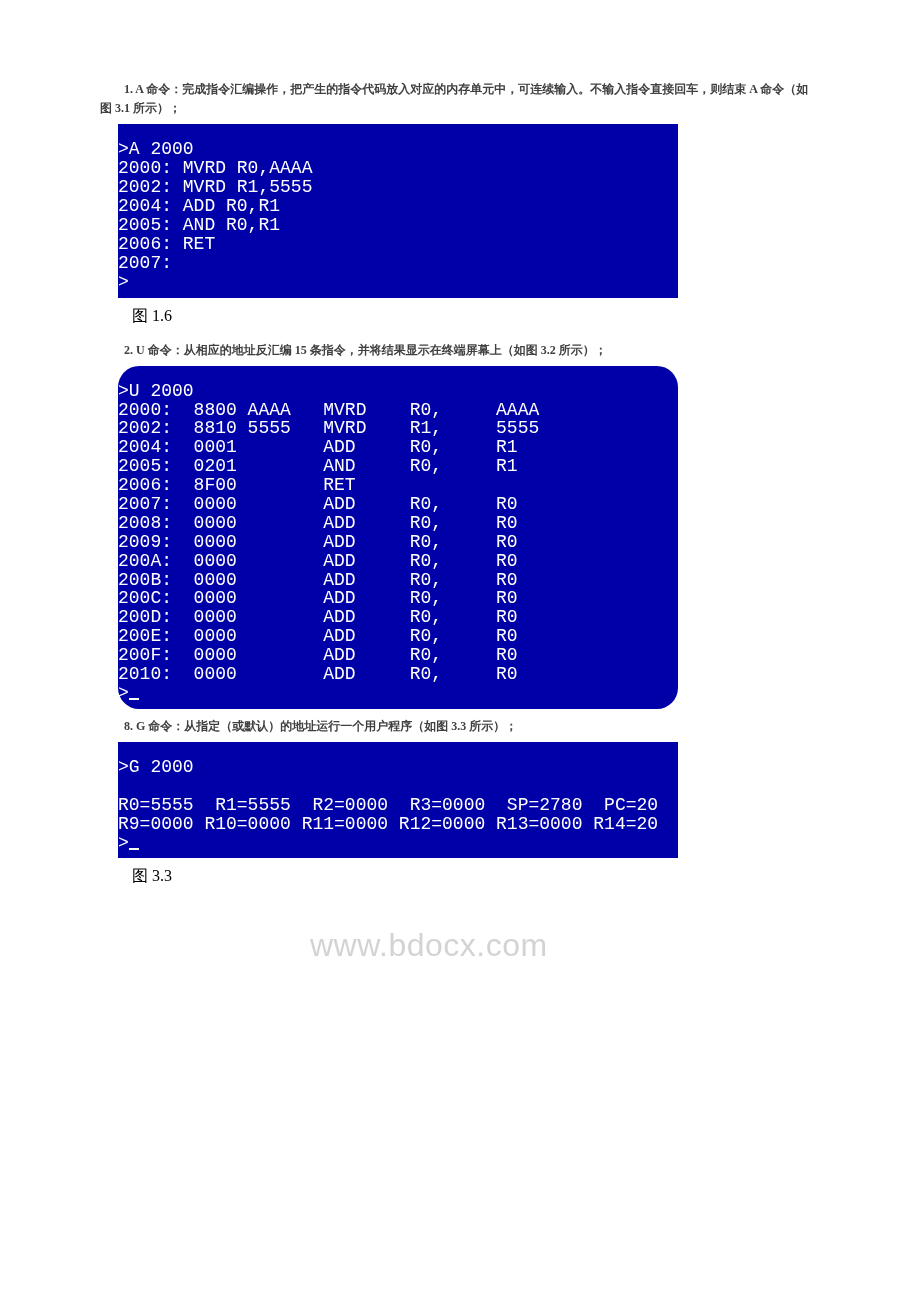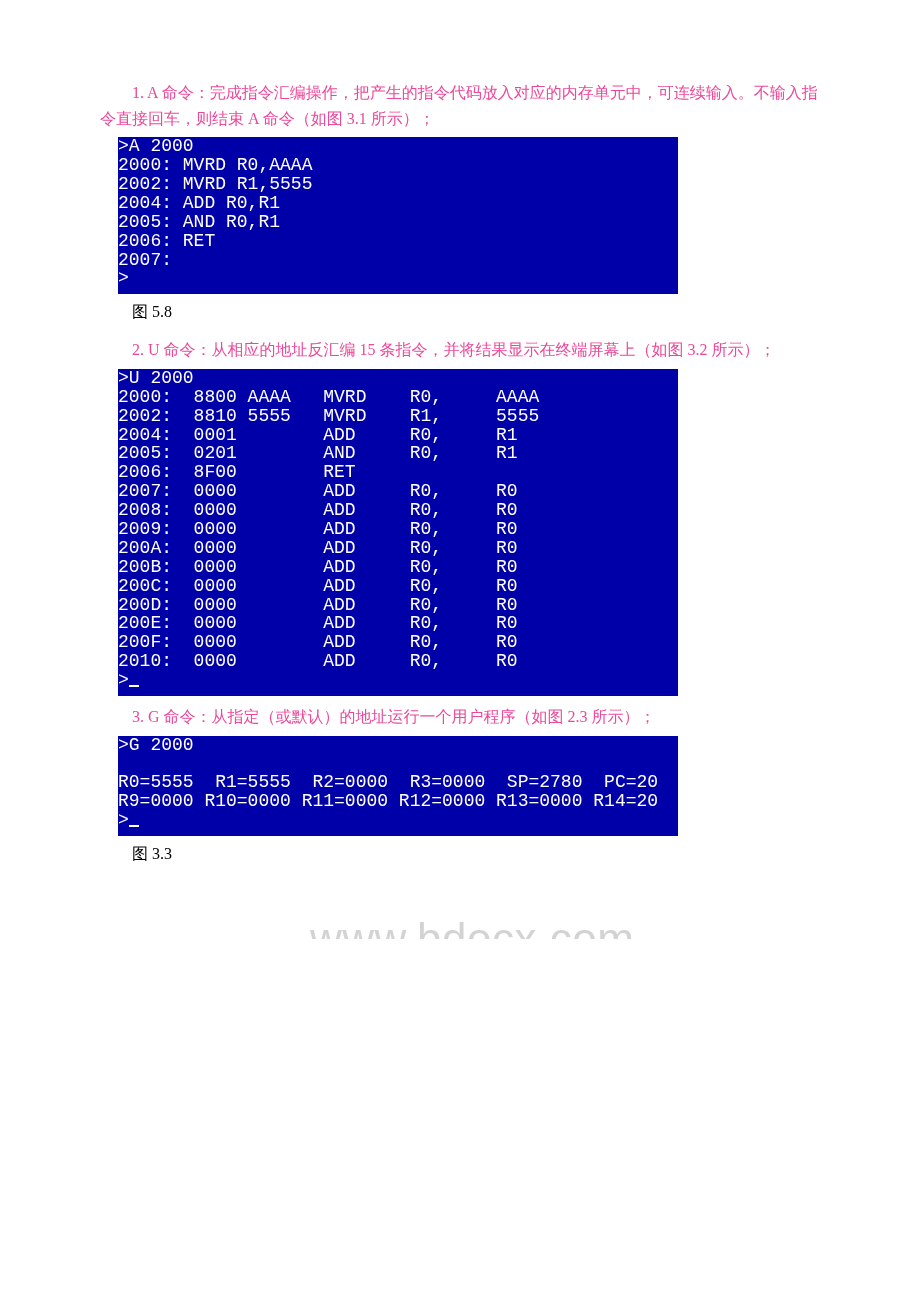--- a/index.html
+++ b/index.html
@@ -6,55 +6,57 @@
     margin: 0;
     padding: 0;
     background: #ffffff;
     font-family: "SimSun", "宋体", serif;
     width: 920px;
   }
   .page {
     padding: 80px 100px 60px 100px;
   }
   .para {
-    font-size: 16px;
+    font-size: 12px;
     line-height: 1.6;
-    color: #ec4899;
+    color: #404040;
     margin: 0 0 6px 0;
     text-indent: 2em;
+    font-weight: bold;
   }
   .terminal {
     background: #0000a8;
     color: #ffffff;
     font-family: "Courier New", "NSimSun", monospace;
     font-size: 18px;
     line-height: 1.05;
     white-space: pre;
-    padding: 0 0 6px 0;
+    padding: 16px 0 6px 0;
     margin: 4px 0 8px 18px;
     width: 560px;
   }
   .terminal.wide {
     width: 560px;
+    border-radius: 21px;
   }
   .caption {
     font-size: 16px;
     margin: 4px 0 14px 0;
     text-indent: 2em;
   }
   .watermark {
     position: relative;
     pointer-events: none;
   }
   .watermark-text {
     position: absolute;
     left: 210px;
     top: 210px;
     font-family: Arial, sans-serif;
-    font-size: 44px;
+    font-size: 32px;
     color: rgba(128,128,128,0.35);
     letter-spacing: 0.5px;
     font-weight: 500;
   }
   .cursor {
     display: inline-block;
     width: 10px;
     border-bottom: 2px solid #fff;
     position: relative;
     top: 2px;
@@ -72,21 +74,21 @@
 
   <div class="terminal" id="term1">&gt;A 2000
 2000: MVRD R0,AAAA
 2002: MVRD R1,5555
 2004: ADD R0,R1
 2005: AND R0,R1
 2006: RET
 2007:
 &gt;</div>
 
-  <p class="caption">图 5.8</p>
+  <p class="caption">图 1.6</p>
 
   <p class="para">2. U 命令：从相应的地址反汇编 15 条指令，并将结果显示在终端屏幕上（如图 3.2 所示）；</p>
 
   <div class="term-block">
     <div class="terminal wide" id="term2">&gt;U 2000
 2000:  8800 AAAA   MVRD    R0,     AAAA
 2002:  8810 5555   MVRD    R1,     5555
 2004:  0001        ADD     R0,     R1
 2005:  0201        AND     R0,     R1
 2006:  8F00        RET             
@@ -101,21 +103,21 @@
 200F:  0000        ADD     R0,     R0
 2010:  0000        ADD     R0,     R0
 &gt;<span class="cursor"></span></div>
     <div class="watermark">
       <span class="watermark-text">www.bdocx.com</span>
     </div>
   </div>
 
 
 
-  <p class="para">3. G 命令：从指定（或默认）的地址运行一个用户程序（如图 2.3 所示）；</p>
+  <p class="para">8. G 命令：从指定（或默认）的地址运行一个用户程序（如图 3.3 所示）；</p>
 
   <div class="terminal" id="term3">&gt;G 2000
 
 R0=5555  R1=5555  R2=0000  R3=0000  SP=2780  PC=20
 R9=0000 R10=0000 R11=0000 R12=0000 R13=0000 R14=20
 &gt;<span class="cursor"></span></div>
 
   <p class="caption">图 3.3</p>
 
 

